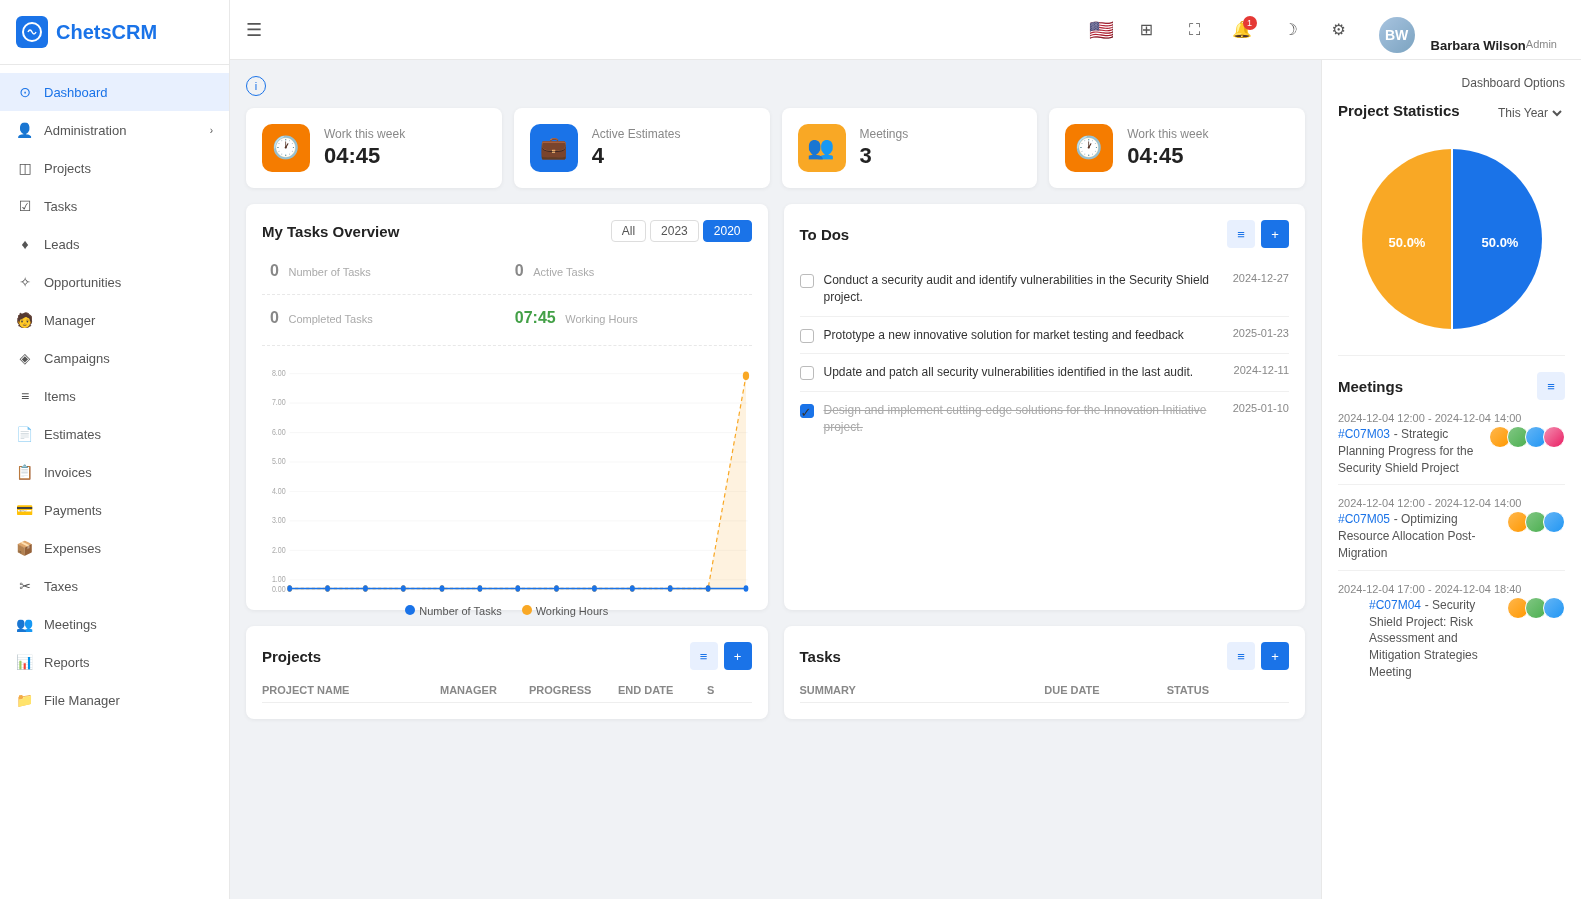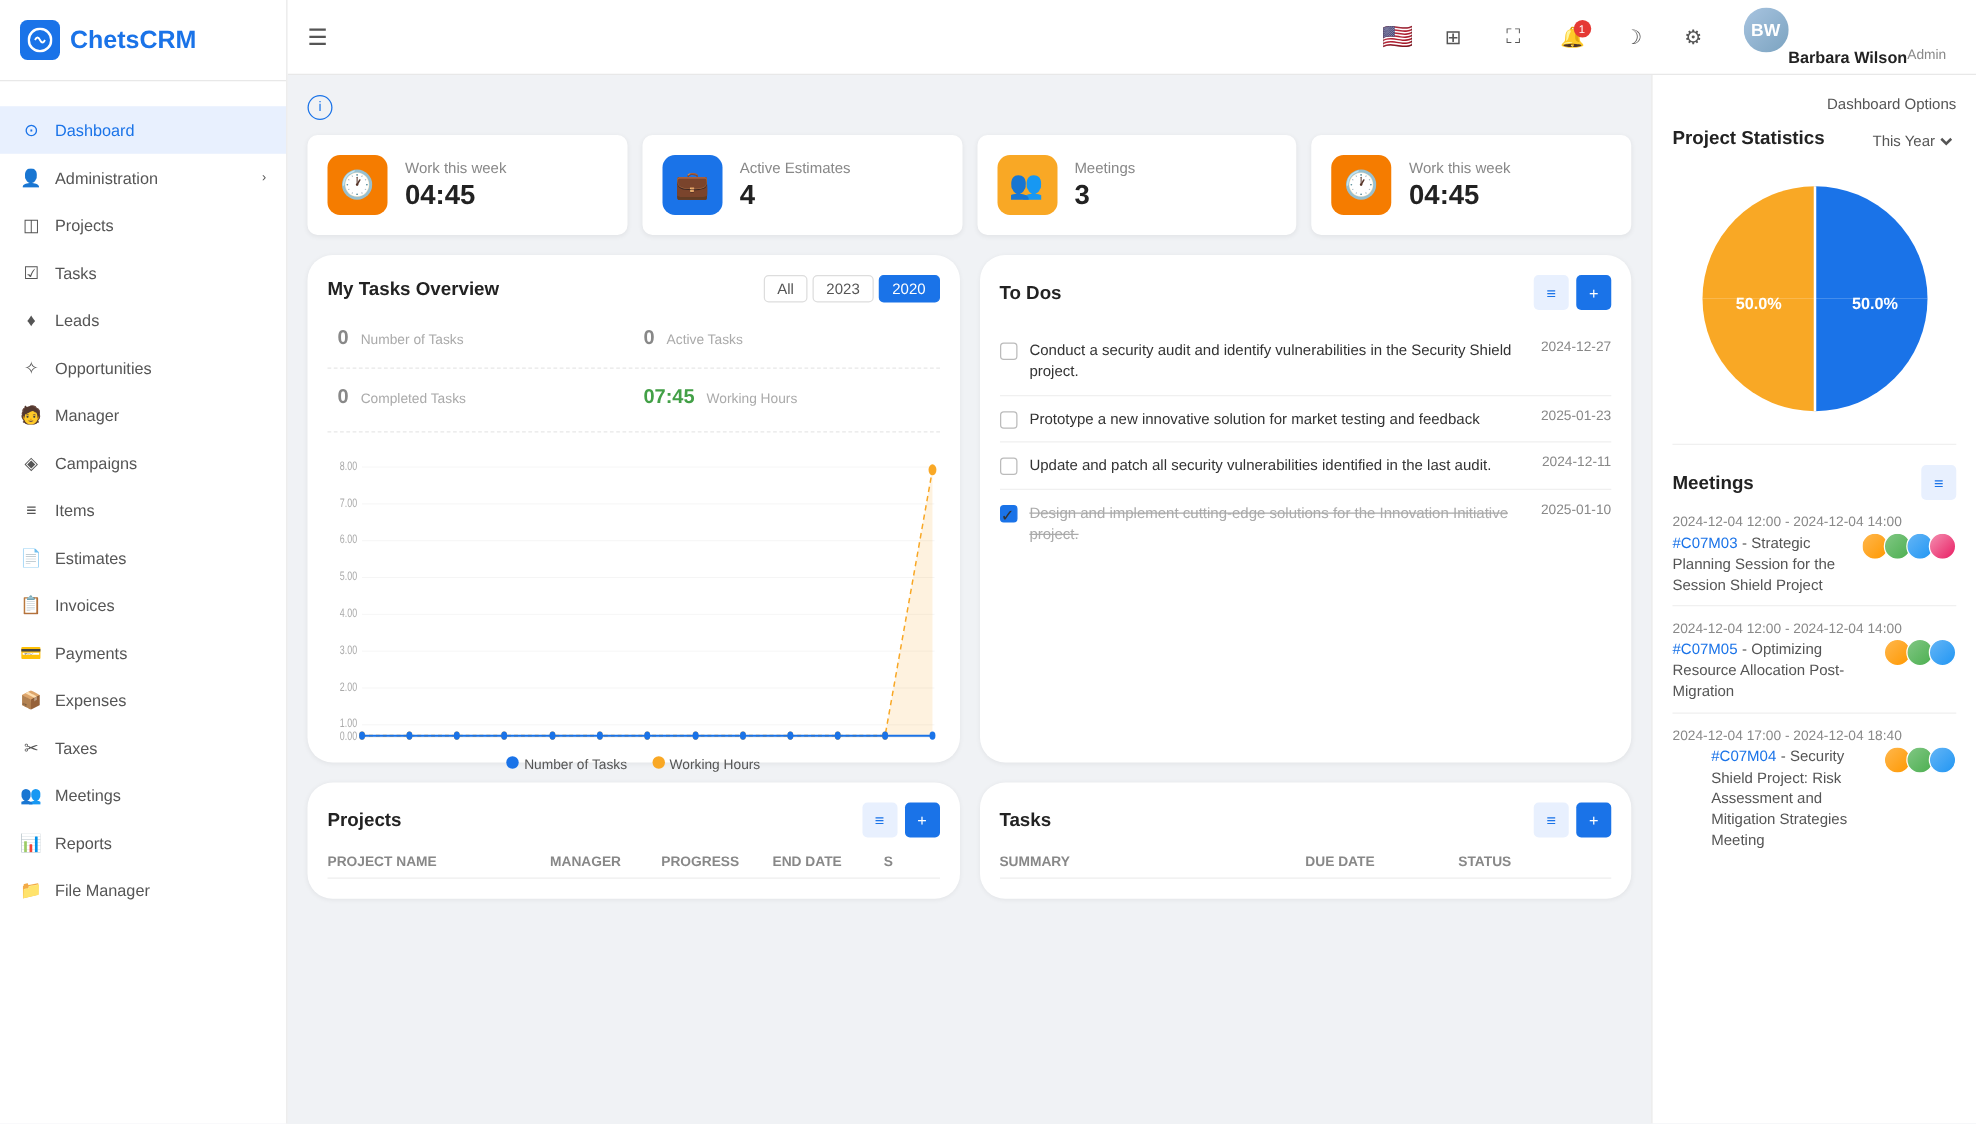--- a/index.html
+++ b/index.html
@@ -1,20 +1,20 @@
 <!DOCTYPE html>
 <html><head>
   <meta charset="utf-8">
   <style>
     * { box-sizing: border-box; margin: 0; padding: 0; }
     body { font-family: -apple-system, BlinkMacSystemFont, 'Segoe UI', sans-serif; background: #f0f2f5; color: #333; font-size: 13px; }
     
     
     .app { display: flex; height: 100vh; overflow: hidden; }
-    .sidebar { width: 230px; background: #fff; border-right: 1px solid #e8e8e8; display: flex; flex-direction: column; flex-shrink: 0; overflow-y: auto; gap: 12px; }
+    .sidebar { width: 230px; background: #fff; border-right: 1px solid #e8e8e8; display: flex; flex-direction: column; flex-shrink: 0; overflow-y: auto; }
     .main { flex: 1; display: flex; flex-direction: column; overflow: hidden; }
     .topbar { height: 60px; background: #fff; border-bottom: 1px solid #e8e8e8; display: flex; align-items: center; padding: 0 16px; gap: 12px; flex-shrink: 0; position: relative; }
     .content { flex: 1; overflow-y: auto; display: flex; gap: 0; }
     .content-left { flex: 1; padding: 16px; overflow-y: auto; }
     .content-right { width: 260px; background: #fff; border-left: 1px solid #e8e8e8; padding: 16px; overflow-y: auto; flex-shrink: 0; }
     
     
     .sidebar-logo { padding: 16px; border-bottom: 1px solid #e8e8e8; display: flex; align-items: center; gap: 8px; }
     .logo-text { font-size: 20px; font-weight: 700; color: #1a73e8; }
     .logo-icon { width: 32px; height: 32px; background: #1a73e8; border-radius: 6px; display: flex; align-items: center; justify-content: center; color: white; font-size: 14px; font-weight: bold; }
@@ -24,42 +24,42 @@
     .nav-item .nav-icon { width: 18px; height: 18px; display: flex; align-items: center; justify-content: center; font-size: 14px; }
     .nav-item .nav-label { font-size: 13px; font-weight: 500; }
     .nav-item .chevron { margin-left: auto; font-size: 10px; }
     
     
     .topbar-menu-btn { background: none; border: none; cursor: pointer; font-size: 18px; color: #555; }
     .topbar-spacer { flex: 1; }
     .topbar-actions { display: flex; align-items: center; gap: 16px; }
     .topbar-icon-btn { background: none; border: none; cursor: pointer; font-size: 16px; color: #555; position: relative; width: 32px; height: 32px; display: flex; align-items: center; justify-content: center; border-radius: 50%; }
     .notif-badge { position: absolute; top: 2px; right: 2px; background: #e53935; color: white; border-radius: 50%; width: 14px; height: 14px; font-size: 9px; display: flex; align-items: center; justify-content: center; }
-    .topbar-user { display: flex; align-items: flex-start; gap: 0; cursor: pointer; padding: 4px 8px; border-radius: 6px; }
+    .topbar-user { display: flex; align-items: flex-end; gap: 16px; cursor: pointer; padding: 4px 8px; border-radius: 6px; }
     .user-avatar { width: 36px; height: 36px; border-radius: 50%; background: #ccc; overflow: hidden; }
     .user-avatar-img { width: 100%; height: 100%; object-fit: cover; background: linear-gradient(135deg, #a8c4e0, #7ba3c0); display: flex; align-items: center; justify-content: center; font-size: 14px; color: white; font-weight: 600; }
     .user-info { display: flex; flex-direction: row; margin-top: 32px; }
     .user-name { font-size: 13px; font-weight: 600; color: #222; }
     .user-role { font-size: 11px; color: #888; }
     .flag-icon { font-size: 20px; }
     
     
     .stat-cards { display: grid; grid-template-columns: repeat(4, 1fr); gap: 12px; margin-bottom: 16px; }
     .stat-card { background: #fff; border-radius: 8px; padding: 16px; display: flex; align-items: center; gap: 14px; box-shadow: 0 1px 4px rgba(0,0,0,0.06); }
     .stat-icon { width: 48px; height: 48px; border-radius: 10px; display: flex; align-items: center; justify-content: center; font-size: 22px; color: white; flex-shrink: 0; }
     .stat-icon.orange { background: #f57c00; }
     .stat-icon.blue { background: #1a73e8; }
     .stat-icon.yellow { background: #f9a825; }
     .stat-info { display: flex; flex-direction: column; }
     .stat-label { font-size: 12px; color: #888; margin-bottom: 2px; }
     .stat-value { font-size: 22px; font-weight: 700; color: #222; }
     
     
     .cards-row { display: grid; grid-template-columns: 1fr 1fr; gap: 16px; margin-bottom: 16px; }
-    .card { background: #fff; border-radius: 20px; padding: 16px; box-shadow: 0 1px 4px rgba(0,0,0,0.06); }
+    .card { background: #fff; border-radius: 8px; padding: 16px; box-shadow: 0 1px 4px rgba(0,0,0,0.06); }
     .card-header { display: flex; align-items: center; justify-content: space-between; margin-bottom: 14px; }
     .card-title { font-size: 15px; font-weight: 600; color: #222; }
     .card-actions { display: flex; gap: 6px; }
     .btn-icon { background: #1a73e8; color: white; border: none; border-radius: 4px; width: 28px; height: 28px; cursor: pointer; display: flex; align-items: center; justify-content: center; font-size: 13px; }
     .btn-icon.light { background: #e8f0fe; color: #1a73e8; }
     
     
     .filter-btns { display: flex; gap: 4px; }
     .filter-btn { padding: 3px 10px; border: 1px solid #ddd; border-radius: 4px; font-size: 12px; cursor: pointer; background: white; color: #555; }
     .filter-btn.active { background: #1a73e8; color: white; border-color: #1a73e8; }
@@ -499,21 +499,21 @@
           <div class="meetings-header">
             <span class="meetings-title">Meetings</span>
             <button class="btn-icon light" style="width:28px;height:28px;font-size:13px;">≡</button>
           </div>
           <div id="meetings-container">
               <div class="meeting-item">
     <div class="meeting-time">2024-12-04 12:00 - 2024-12-04 14:00</div>
     <div class="meeting-row">
       <div style="flex:1;">
         <span class="meeting-link">#C07M03</span>
-        <span class="meeting-desc"> - Strategic Planning Session for the Session Shield Project</span>
+        <span class="meeting-desc"> - Strategic Planning Progress for the Security Shield Project</span>
       </div>
       <div class="meeting-avatars">
                     <div class="meeting-avatar a1"></div>
                     <div class="meeting-avatar a2"></div>
                     <div class="meeting-avatar a3"></div>
                     <div class="meeting-avatar a4"></div>
                   </div>
     </div>
     <hr class="divider">
   </div>

